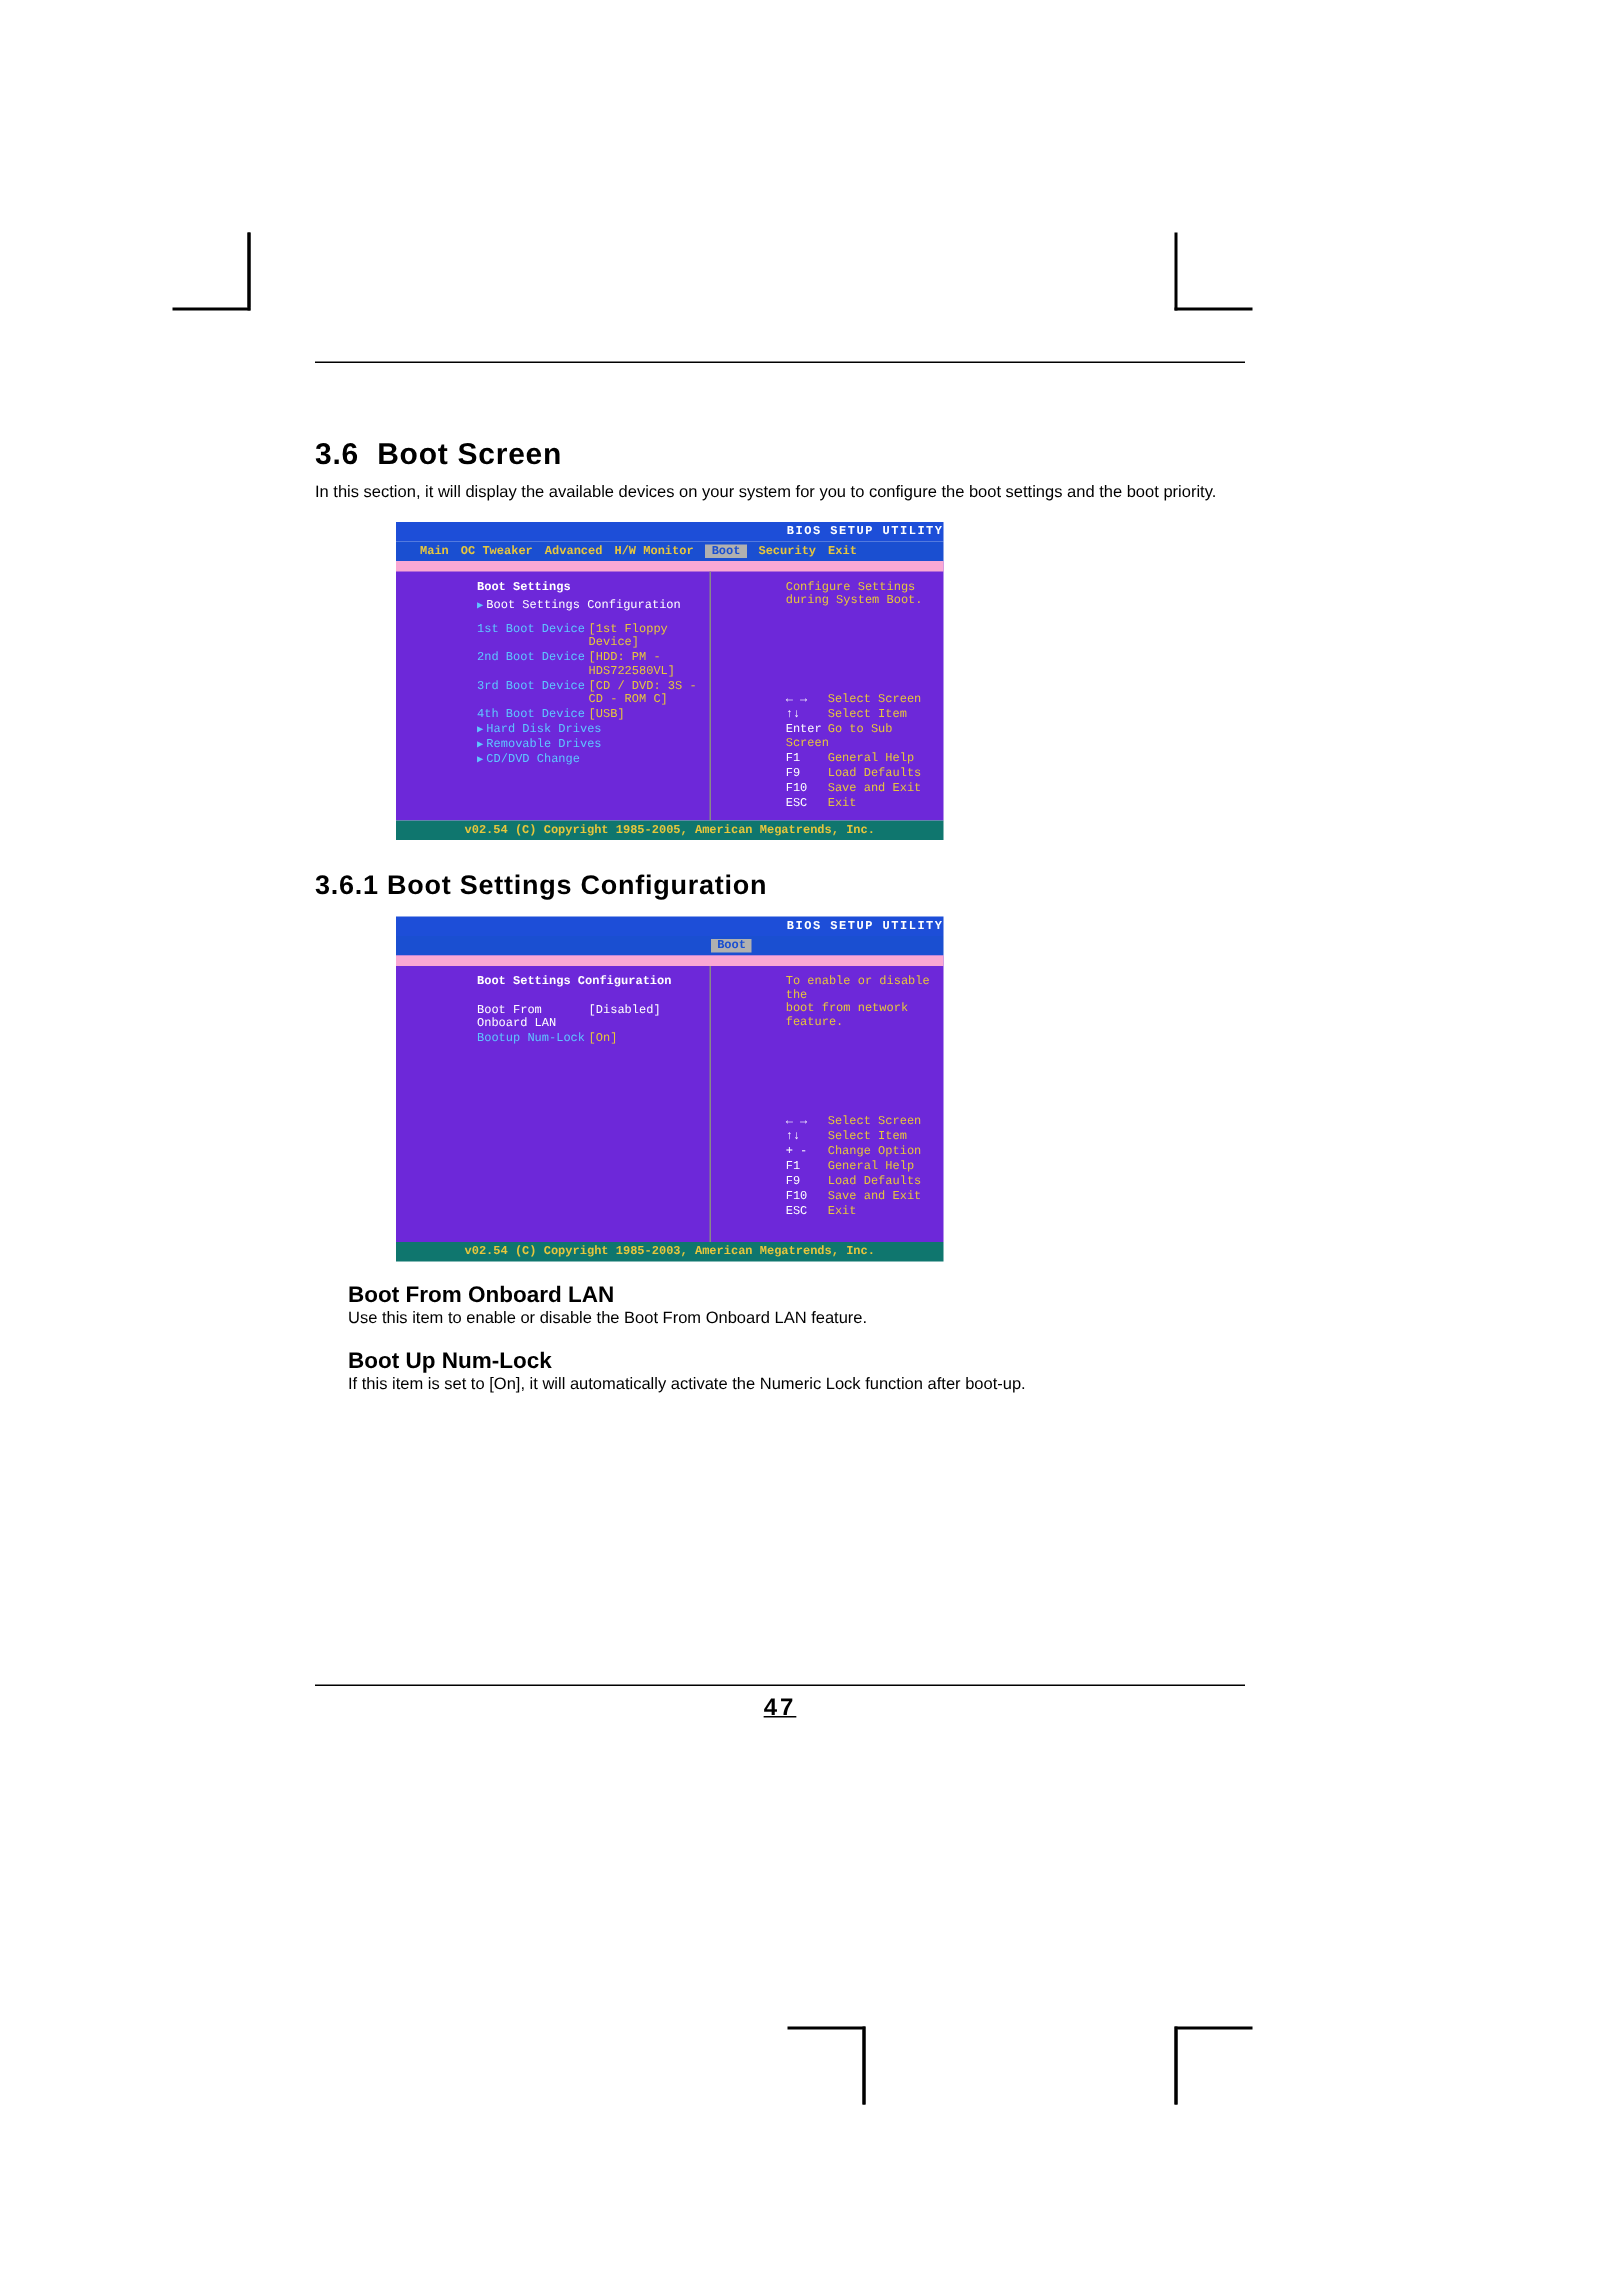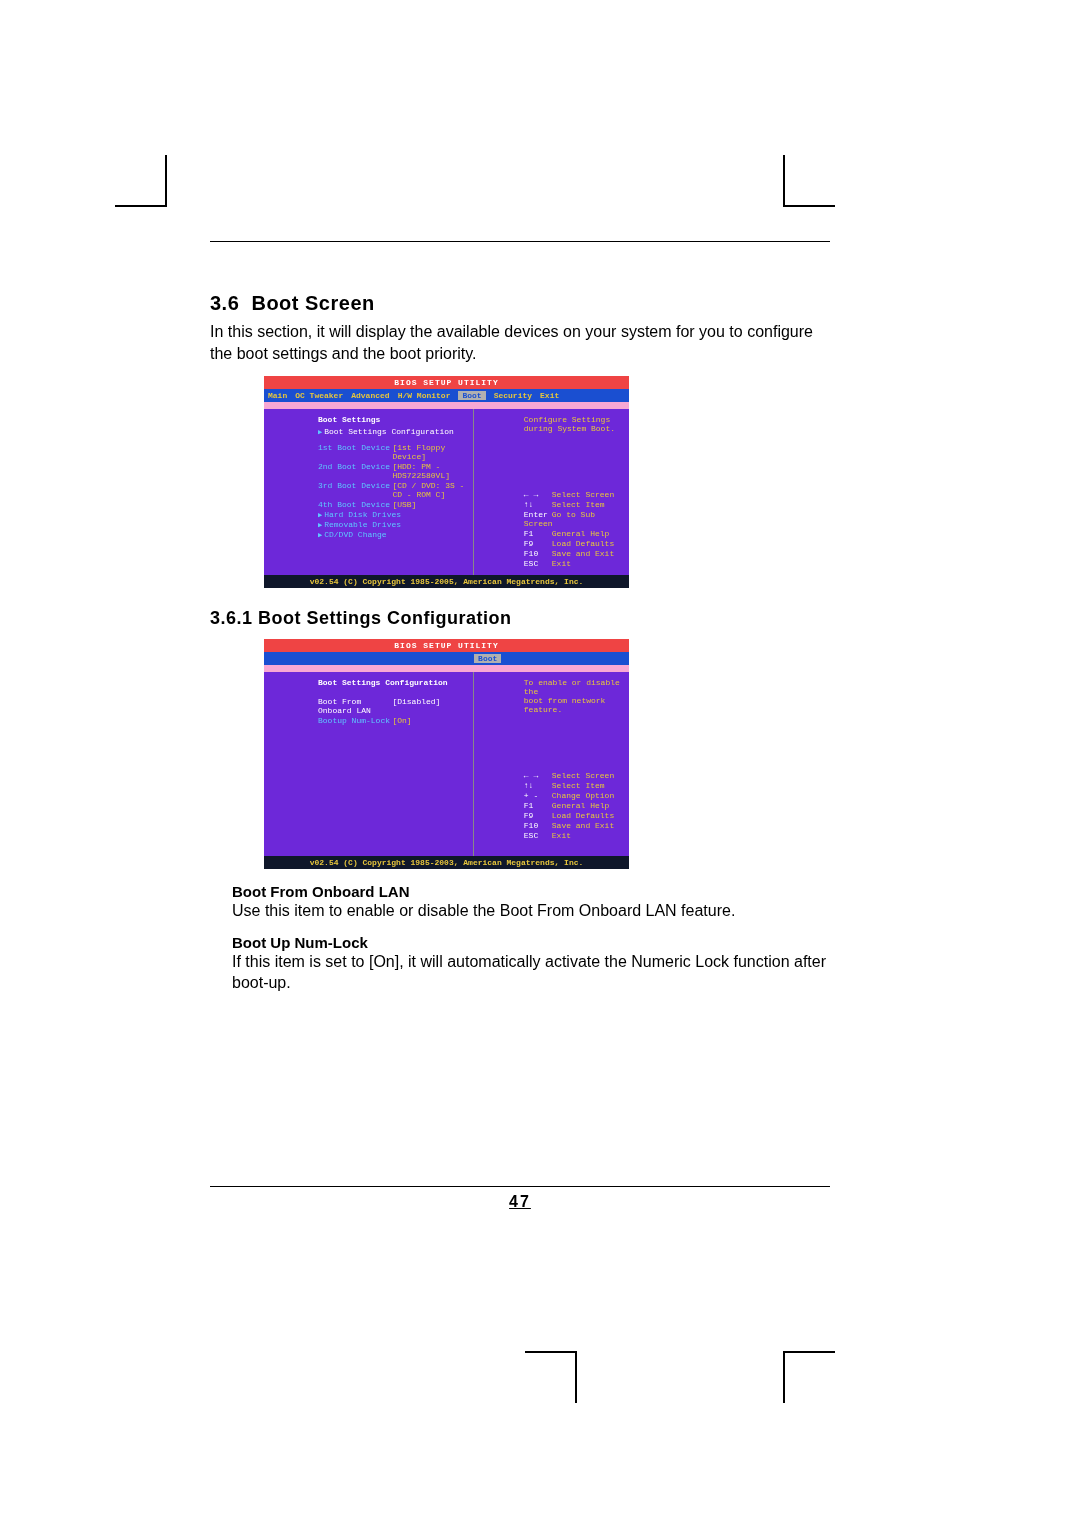--- a/index.html
+++ b/index.html
@@ -21,48 +21,48 @@
 
   .page {
     position: absolute;
     top: 241px;
     left: 210px;
     width: 620px;
   }
   .topline { border-top:1px solid #000; height:0; margin-bottom:50px;}
   .section-title { font-weight:bold; font-size:20px; letter-spacing:0.5px; margin-bottom:6px;}
   .sub-title { font-weight:bold; font-size:18px; letter-spacing:0.5px; margin:20px 0 10px 0;}
-  .bodytext { font-size:16px; line-height:1.35; margin-bottom:12px; }
+  .bodytext { font-size:11px; line-height:1.35; margin-bottom:12px; }
   .indent { margin-left:22px; }
   .item-head { font-weight:bold; font-size:15px; margin-top:8px;}
 
   .bios {
     width: 365px;
     margin: 10px 0 14px 54px;
     font-family: "Courier New", monospace;
     font-size: 8px;
     color:#fff;
   }
-  .bios-titlebar { background:#ef4444; color:#fff; text-align:center; font-weight:bold; padding:2px 0; letter-spacing:1px;}
-  .bios-tabs { background:#1a4fd1; color:#e7c63c; font-weight:bold; padding:2px 4px; display:flex; gap:8px;}
+  .bios-titlebar { background:#1d4ed8; color:#fff; text-align:right; font-weight:bold; padding:2px 0; letter-spacing:1px;}
+  .bios-tabs { background:#1a4fd1; color:#e7c63c; font-weight:bold; padding:2px 16px; display:flex; gap:8px;}
   .bios-tabs span.active { background:#b0b0b0; color:#1a4fd1; padding:0 4px;}
   .bios-body { background:#6d28d9; display:flex; border-top:7px solid #f9a8d4;padding-left:48px;}
   .bios-left { flex:1.5; padding:6px 6px 30px 6px; border-right:1px solid #888;}
   .bios-right{ flex:1; padding:6px;margin-left:44px;}
   .bios-row { display:flex; margin:1px 0;}
   .bios-row .lbl { flex:1; color:#5ec7ff;}
   .bios-row .val { flex:1; color:#e7c63c;}
   .bios-row.sel .lbl,.bios-row.sel .val { color:#fff;}
   .bios-header { color:#fff; font-weight:bold; margin-bottom:3px;}
   .bios-sub { color:#fff; margin:2px 0;}
   .bios-help { color:#e7c63c; margin-bottom:6px;}
   .bios-keys .k { color:#fff; display:inline-block; width:28px;}
   .bios-keys .d { color:#e7c63c;}
   .bios-keys div { margin:1px 0;}
-  .bios-footer { background:#0f172a; color:#e7c63c; text-align:center; padding:2px 0; font-weight:bold;}
+  .bios-footer { background:#0f766e; color:#e7c63c; text-align:center; padding:2px 0; font-weight:bold;}
   .arrow::before { content:"▶"; color:#5ec7ff; font-size:7px; margin-right:2px;}
 
   .pagenum { text-align:center; font-weight:bold; font-size:16px; margin-top:30px; border-top:1px solid #000; padding-top:6px; letter-spacing:2px;text-decoration:underline;}
 </style>
 </head>
 <body>
 
 <div class="crop-tl"></div>
 <div class="crop-tl2"></div>
 <div class="crop-tr"></div>

